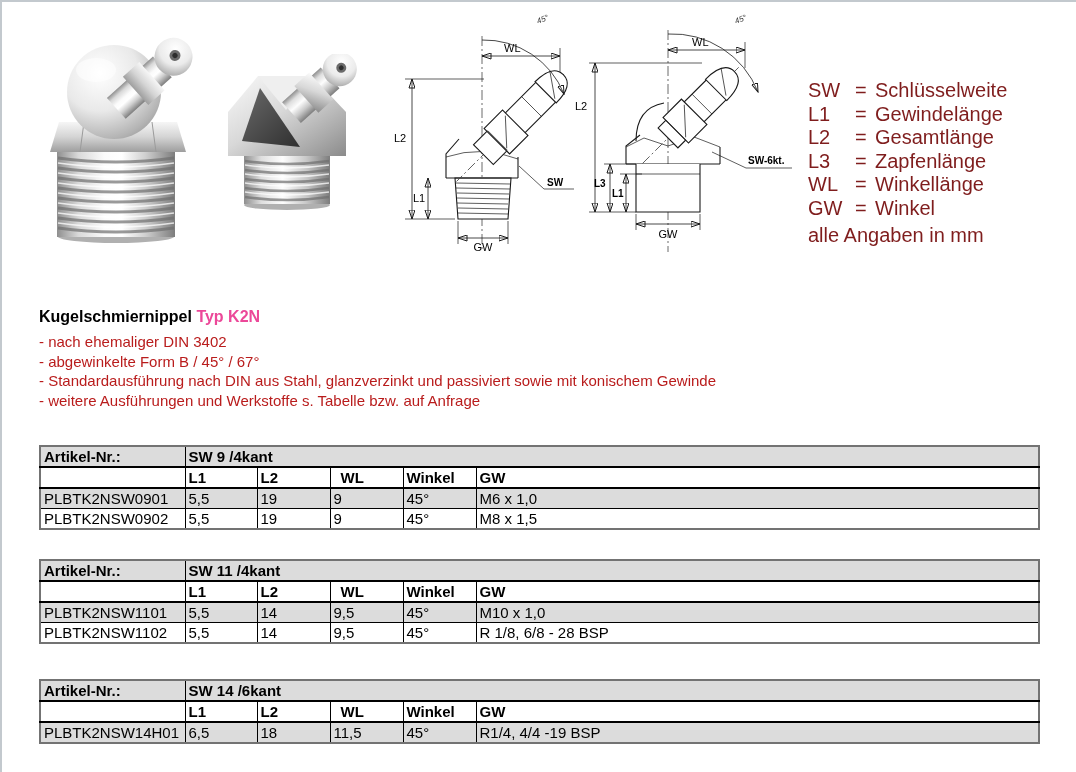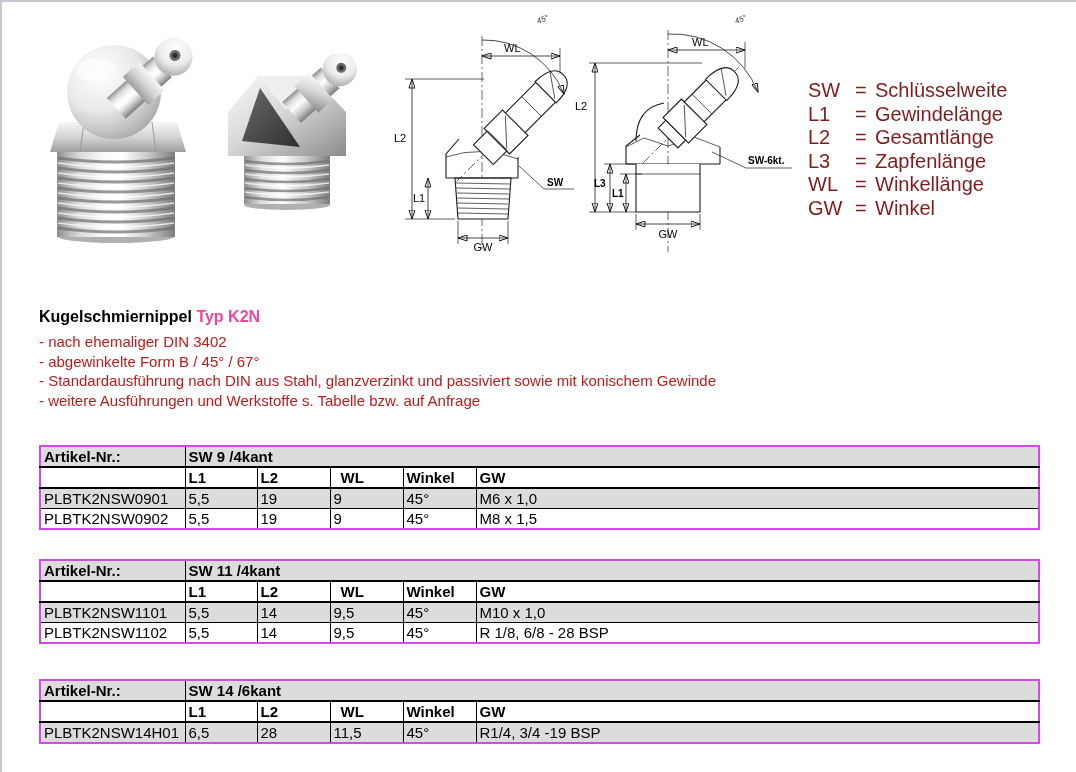--- a/index.html
+++ b/index.html
@@ -18,21 +18,21 @@
   .legend .note{margin-top:4px;}
 
   
   .titleblock{left:37px;top:306px;font-size:16px;font-weight:bold;}
   .titleblock .blue{color:#ec4899;}
   .bullets{left:37px;top:330px;font-size:15px;line-height:19.5px;color:#b91c1c;}
 
   
   .tbl{left:37px;width:1001px;}
   .tbl table{border-collapse:collapse;width:1001px;table-layout:fixed;
-    font-size:15px;border:2px solid #d946ef;}
+    font-size:15px;border:2px solid #737373;}
   .tbl td,.tbl th{border:1px solid #000;height:19px;line-height:19px;
     padding:0 0 0 3px;text-align:left;overflow:hidden;white-space:nowrap;
     font-weight:normal;vertical-align:middle;}
   .tbl tr.hdr td{background:#dcdcdc;font-weight:bold;border-bottom-width:2px;}
   .tbl tr.sub th{background:#ffffff;font-weight:bold;border-bottom-width:2px;}
   .tbl tr.odd td{background:#dcdcdc;}
   .tbl tr.even td{background:#ffffff;}
   .tbl th.wl{padding-left:10px;}
 
   
@@ -302,20 +302,21 @@
     <text class="lbl2" x="188" y="158">SW-6kt.</text>
   </svg>
 
   <div class="abs legend">
     <div class="row"><span class="abbr">SW</span><span class="eq">=</span><span>Schlüsselweite</span></div>
     <div class="row"><span class="abbr">L1</span><span class="eq">=</span><span>Gewindelänge</span></div>
     <div class="row"><span class="abbr">L2</span><span class="eq">=</span><span>Gesamtlänge</span></div>
     <div class="row"><span class="abbr">L3</span><span class="eq">=</span><span>Zapfenlänge</span></div>
     <div class="row"><span class="abbr">WL</span><span class="eq">=</span><span>Winkellänge</span></div>
     <div class="row"><span class="abbr">GW</span><span class="eq">=</span><span>Winkel</span></div>
+    <div class="row note">alle Angaben in mm</div>
   </div>
 
   <div class="abs titleblock">
     <span>Kugelschmiernippel</span>
     <span class="blue">Typ K2N</span>
   </div>
   <div class="abs bullets">
     <div> - nach ehemaliger DIN 3402</div>
     <div> - abgewinkelte Form B / 45° / 67°</div>
     <div> - Standardausführung nach DIN aus Stahl, glanzverzinkt und passiviert sowie mit konischem Gewinde</div>
@@ -427,22 +428,22 @@
         <th></th>
         <th>L1</th>
         <th>L2</th>
         <th class="wl">WL</th>
         <th>Winkel</th>
         <th>GW</th>
       </tr>
       <tr class="odd">
         <td>PLBTK2NSW14H01</td>
         <td>6,5</td>
-        <td>28</td>
+        <td>18</td>
         <td>11,5</td>
         <td>45°</td>
-        <td>R1/4, 3/4 -19 BSP</td>
+        <td>R1/4, 4/4 -19 BSP</td>
       </tr>
     </tbody>
       </table>
   </div>
 
 </div>
 
 </body></html>

